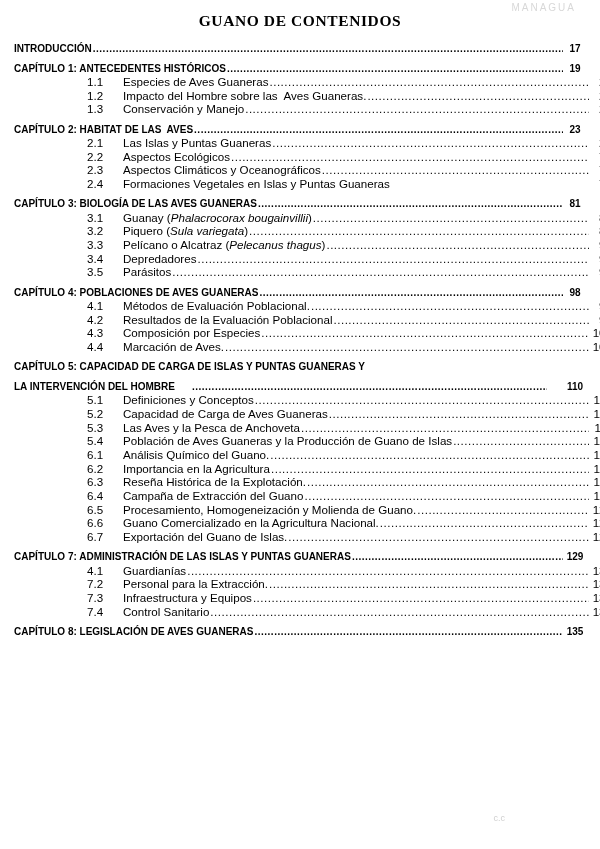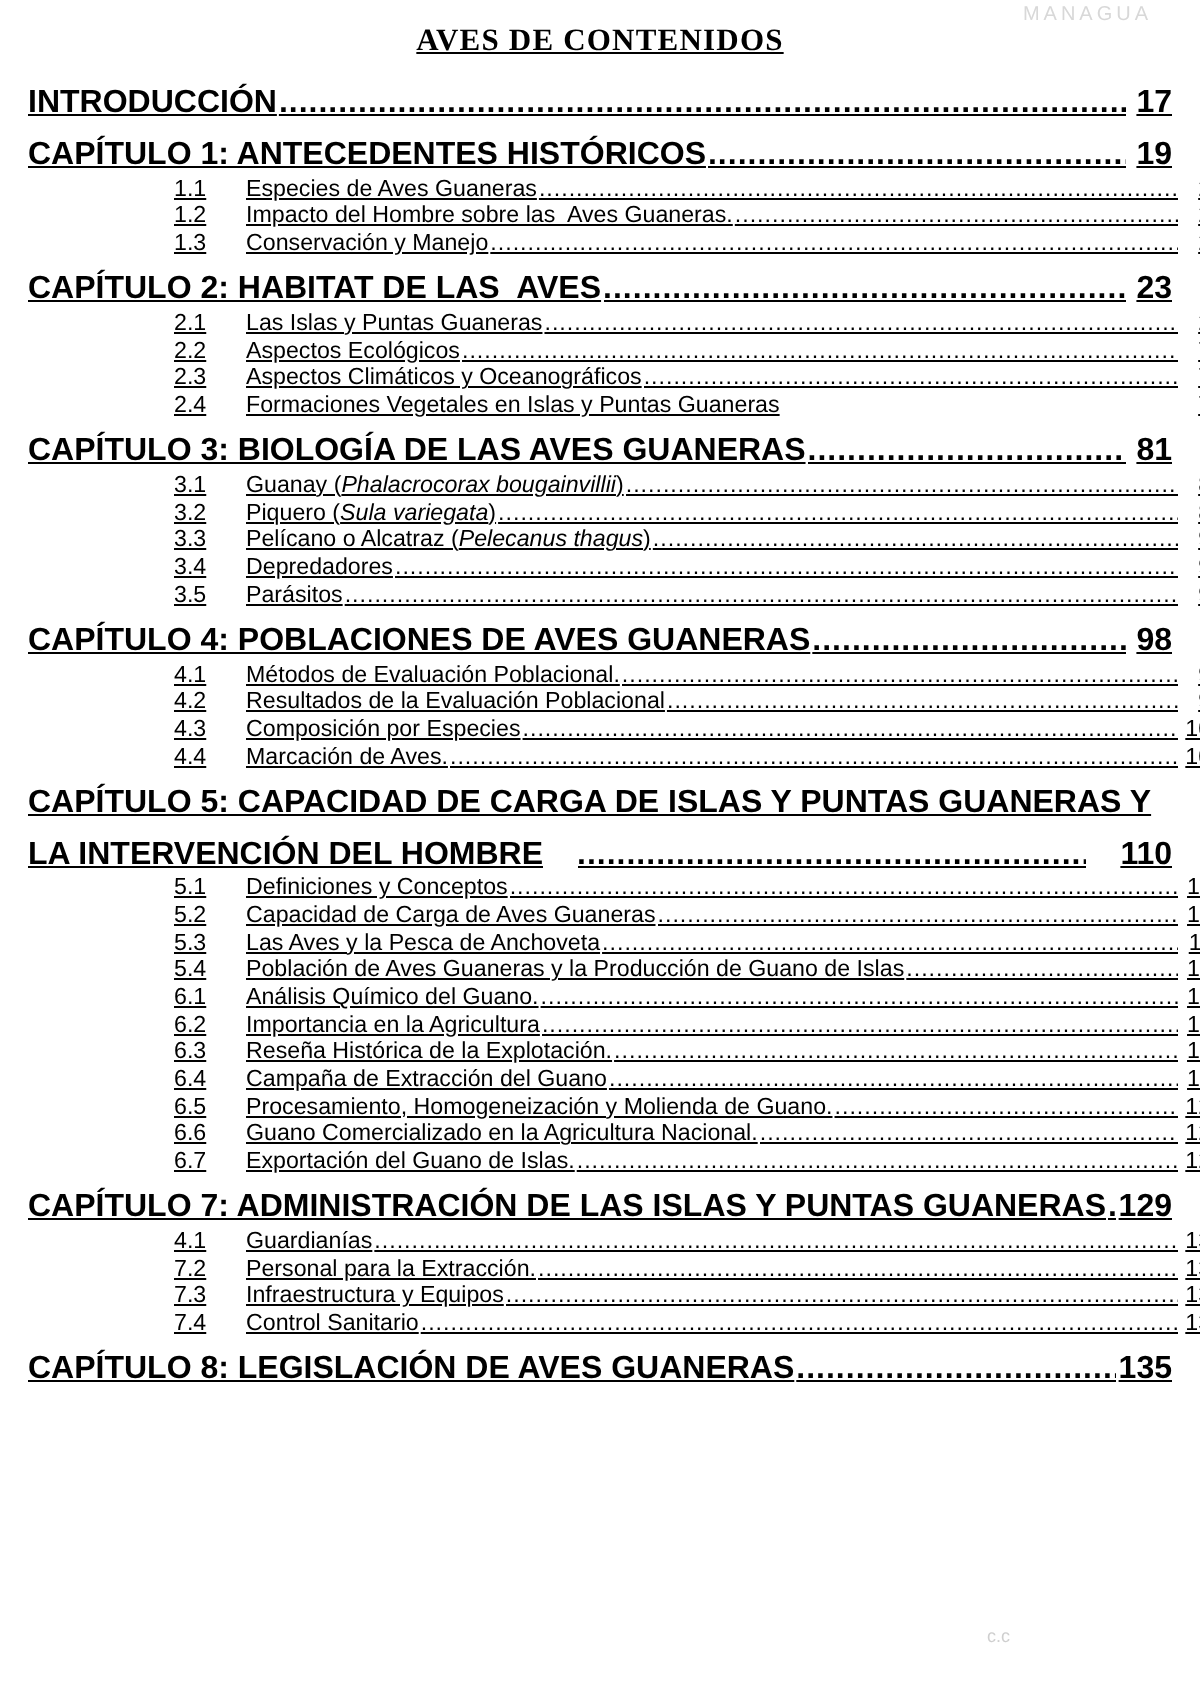--- a/index.html
+++ b/index.html
@@ -14,21 +14,20 @@
     color: #000000;
     position: relative;
     overflow: hidden;
   }
   .page {
     width: 600px;
     height: 849px;
     position: relative;
     box-sizing: border-box;
     padding: 8px 14px 16px 14px;
-    text-decoration: underline;
   }
   .doc-title {
     text-align: center;
     font-family: "Liberation Serif", serif;
     font-weight: bold;
     font-size: 15.5px;
     letter-spacing: 0.6px;
     margin: 4px 0 14px 0;
   }
   .toc {
@@ -36,21 +35,21 @@
   }
   
   .row {
     display: flex;
     align-items: baseline;
     width: 100%;
     line-height: 1.05;
   }
   .row.chapter {
     font-weight: bold;
-    font-size: 16px;
+    font-size: 10px;
     margin-top: 9px;
     margin-bottom: 2px;
   }
   .row.chapter.first {
     margin-top: 6px;
   }
   .row.entry {
     font-weight: normal;
     font-size: 11.6px;
     margin-top: 1.5px;
@@ -83,20 +82,21 @@
     content: "";
   }
   .pg {
     flex: 0 0 auto;
     white-space: pre;
     text-align: right;
     min-width: 22px;
   }
   .row.chapter .pg {
     font-weight: bold;
+    text-align: center;
   }
   .italic {
     font-style: italic;
   }
   .cont-line {
     font-weight: bold;
     font-size: 12.4px;
     margin-top: 2px;
     gap: 16px;
   }
@@ -118,21 +118,21 @@
     color: #cfcfcf;
   }
 </style>
 </head>
 <body>
 
 <div class="page">
 
   <div class="ghost">MANAGUA</div>
 
-  <h1 class="doc-title">AVES DE CONTENIDOS</h1>
+  <h1 class="doc-title">GUANO DE CONTENIDOS</h1>
 
   <div class="toc" id="toc-root">
       <div class="row chapter first">
         <span class="label">INTRODUCCIÓN</span>
         <span class="dots"></span>
         <span class="pg">17</span>
       </div>
       <div class="row chapter">
         <span class="label">CAPÍTULO 1: ANTECEDENTES HISTÓRICOS</span>
         <span class="dots"></span>

